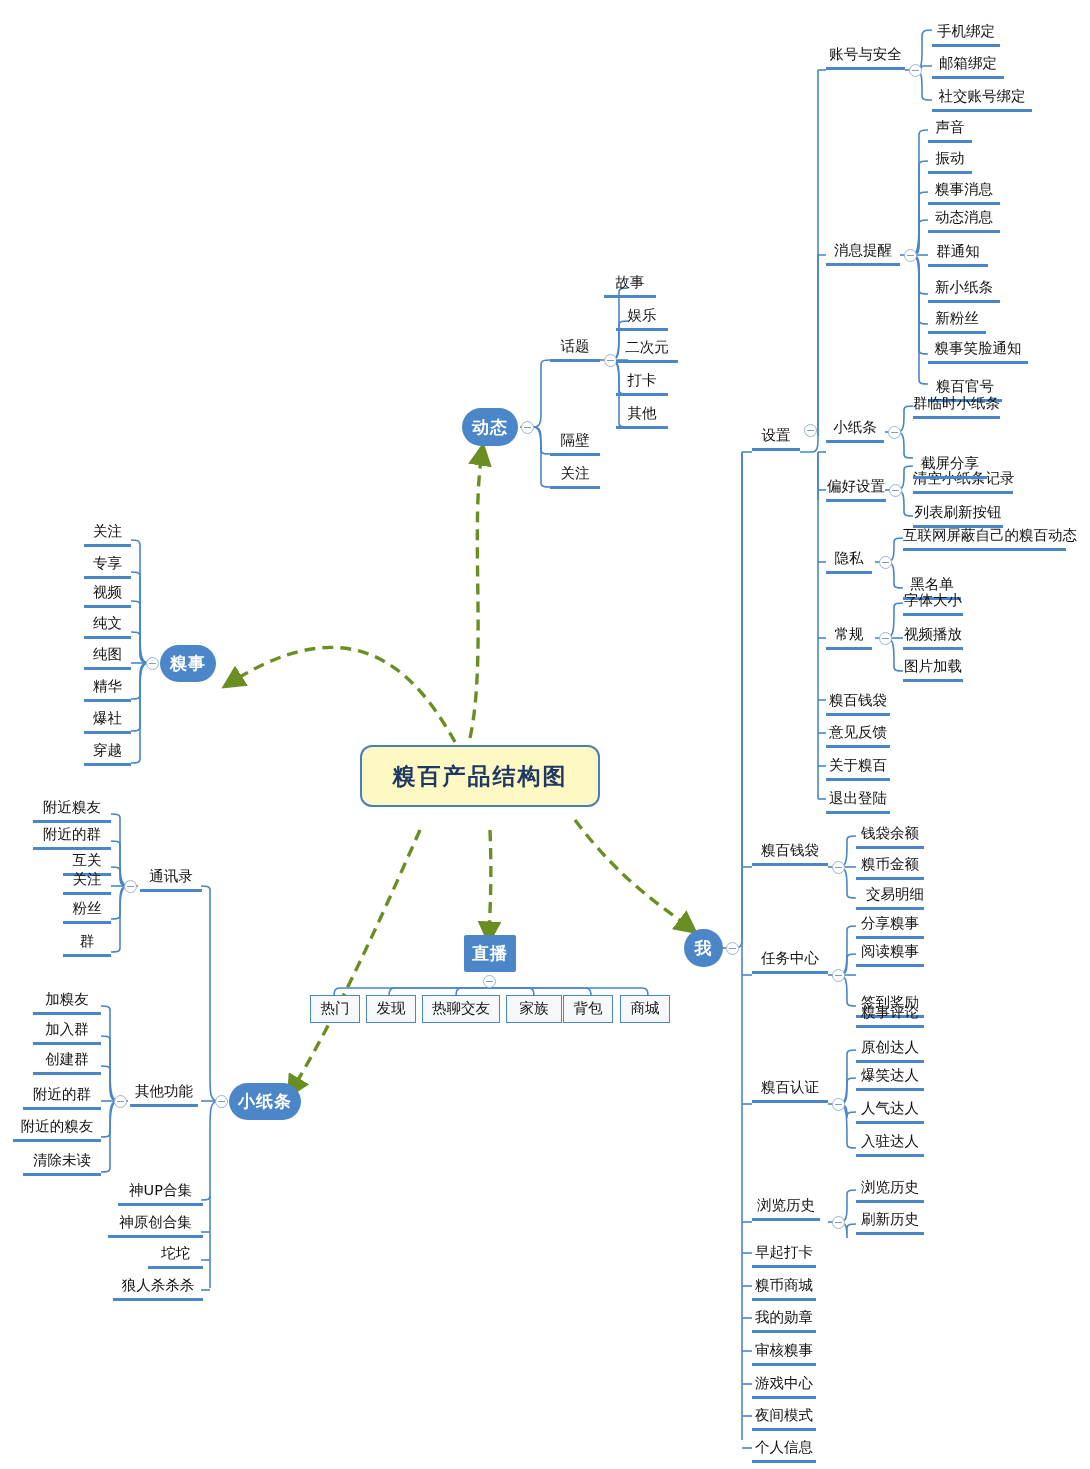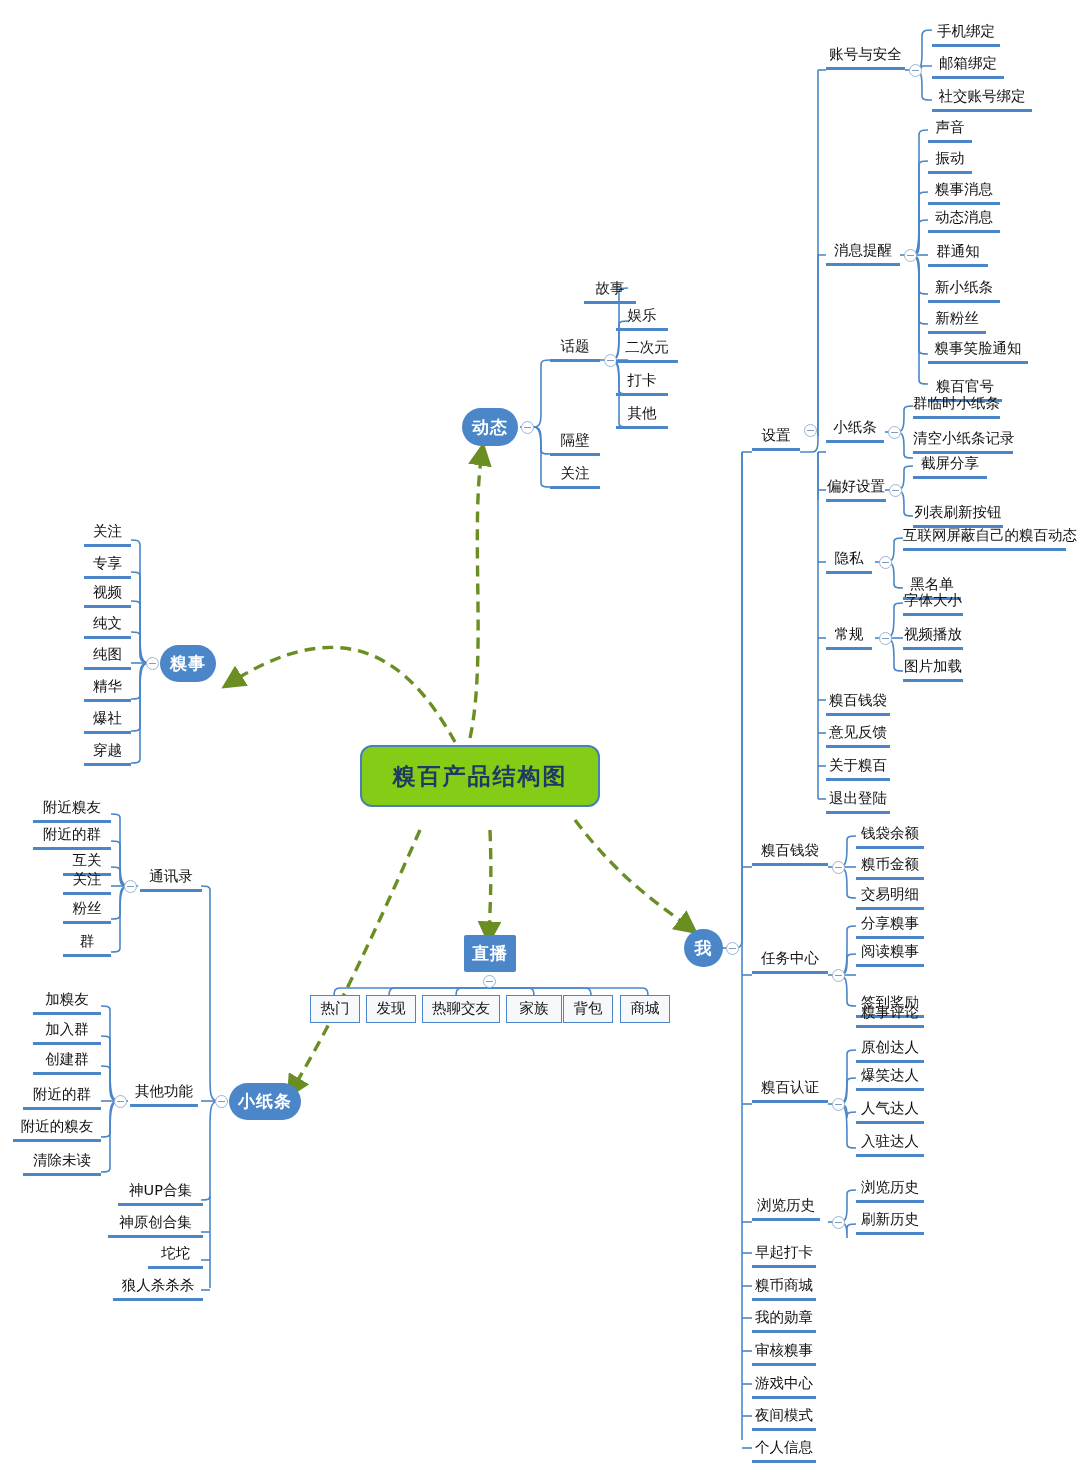--- a/index.html
+++ b/index.html
@@ -6,21 +6,21 @@
   html,body{margin:0;padding:0;background:#ffffff;}
   body{font-family:"DejaVu Sans","Liberation Sans",sans-serif;}
   #canvas{position:relative;width:1090px;height:1469px;overflow:hidden;background:#fff;}
   svg.wires{position:absolute;left:0;top:0;width:1090px;height:1469px;pointer-events:none;}
 
   
   .root-node{
     position:absolute;
     border:2px solid #4a7ebb;
     border-radius:12px;
-    background:#84cc16;
+    background:#fef9c3;
     color:#1f3864;
     font-weight:bold;
     display:flex;align-items:center;justify-content:center;
     letter-spacing:2px;
     box-sizing:border-box;
   }
   
   .branch-node{
     position:absolute;
     background:#4a86c8;
@@ -308,21 +308,21 @@
     <span>糗事笑脸通知</span></div>
   <div class="u-node" style="left:928px;top:369px;width:74px;margin-top:7px;">
     <span>糗百官号</span></div>
 
   <div class="u-node" style="left:826px;top:417px;width:58px;">
     <span>小纸条</span>
   </div>
   <div class="collapse" style="left:888px;top:426px;"></div>
   <div class="u-node" style="left:913px;top:393px;width:87px;">
     <span>群临时小纸条</span></div>
-  <div class="u-node" style="left:913px;top:428px;width:100px;text-align:right;">
+  <div class="u-node" style="left:913px;top:468px;width:100px;text-align:right;">
     <span>清空小纸条记录</span></div>
 
   <div class="u-node" style="left:826px;top:476px;width:60px;">
     <span>偏好设置</span>
   </div>
   <div class="collapse" style="left:889px;top:484px;"></div>
   <div class="u-node" style="left:913px;top:453px;width:74px;">
     <span>截屏分享</span></div>
   <div class="u-node" style="left:913px;top:502px;width:90px;">
     <span>列表刷新按钮</span></div>
@@ -356,21 +356,21 @@
   <div class="u-node" style="left:826px;top:788px;width:64px;">
     <span>退出登陆</span></div>
 
   <div class="u-node" style="left:752px;top:840px;width:76px;">
     <span>糗百钱袋</span></div>
   <div class="collapse" style="left:832px;top:861px;"></div>
   <div class="u-node" style="left:856px;top:823px;width:68px;">
     <span>钱袋余额</span></div>
   <div class="u-node" style="left:856px;top:854px;width:68px;">
     <span>糗币金额</span></div>
-  <div class="u-node" style="left:856px;top:884px;width:68px;">
+  <div class="u-node" style="left:856px;top:884px;width:68px;text-align:right;">
     <span>交易明细</span></div>
 
   <div class="u-node" style="left:752px;top:948px;width:76px;">
     <span>任务中心</span></div>
   <div class="collapse" style="left:832px;top:969px;"></div>
   <div class="u-node" style="left:856px;top:913px;width:68px;">
     <span>分享糗事</span></div>
   <div class="u-node" style="left:856px;top:941px;width:68px;">
     <span>阅读糗事</span></div>
   <div class="u-node" style="left:856px;top:972px;width:68px;margin-top:20px;">
@@ -409,21 +409,21 @@
   <div class="u-node" style="left:752px;top:1373px;width:64px;">
     <span>游戏中心</span></div>
   <div class="u-node" style="left:752px;top:1405px;width:64px;">
     <span>夜间模式</span></div>
   <div class="u-node" style="left:752px;top:1437px;width:64px;">
     <span>个人信息</span></div>
 
   <div class="u-node" style="left:550px;top:336px;width:50px;">
     <span>话题</span></div>
   <div class="collapse" style="left:604px;top:354px;"></div>
-  <div class="u-node" style="left:584px;top:272px;width:52px;margin-top:6px;">
+  <div class="u-node" style="left:604px;top:272px;width:52px;">
     <span>故事</span></div>
   <div class="u-node" style="left:616px;top:305px;width:52px;">
     <span>娱乐</span></div>
   <div class="u-node" style="left:616px;top:337px;width:62px;">
     <span>二次元</span></div>
   <div class="u-node" style="left:616px;top:370px;width:52px;">
     <span>打卡</span></div>
   <div class="u-node" style="left:616px;top:403px;width:52px;">
     <span>其他</span></div>
   <div class="u-node" style="left:550px;top:430px;width:50px;">

